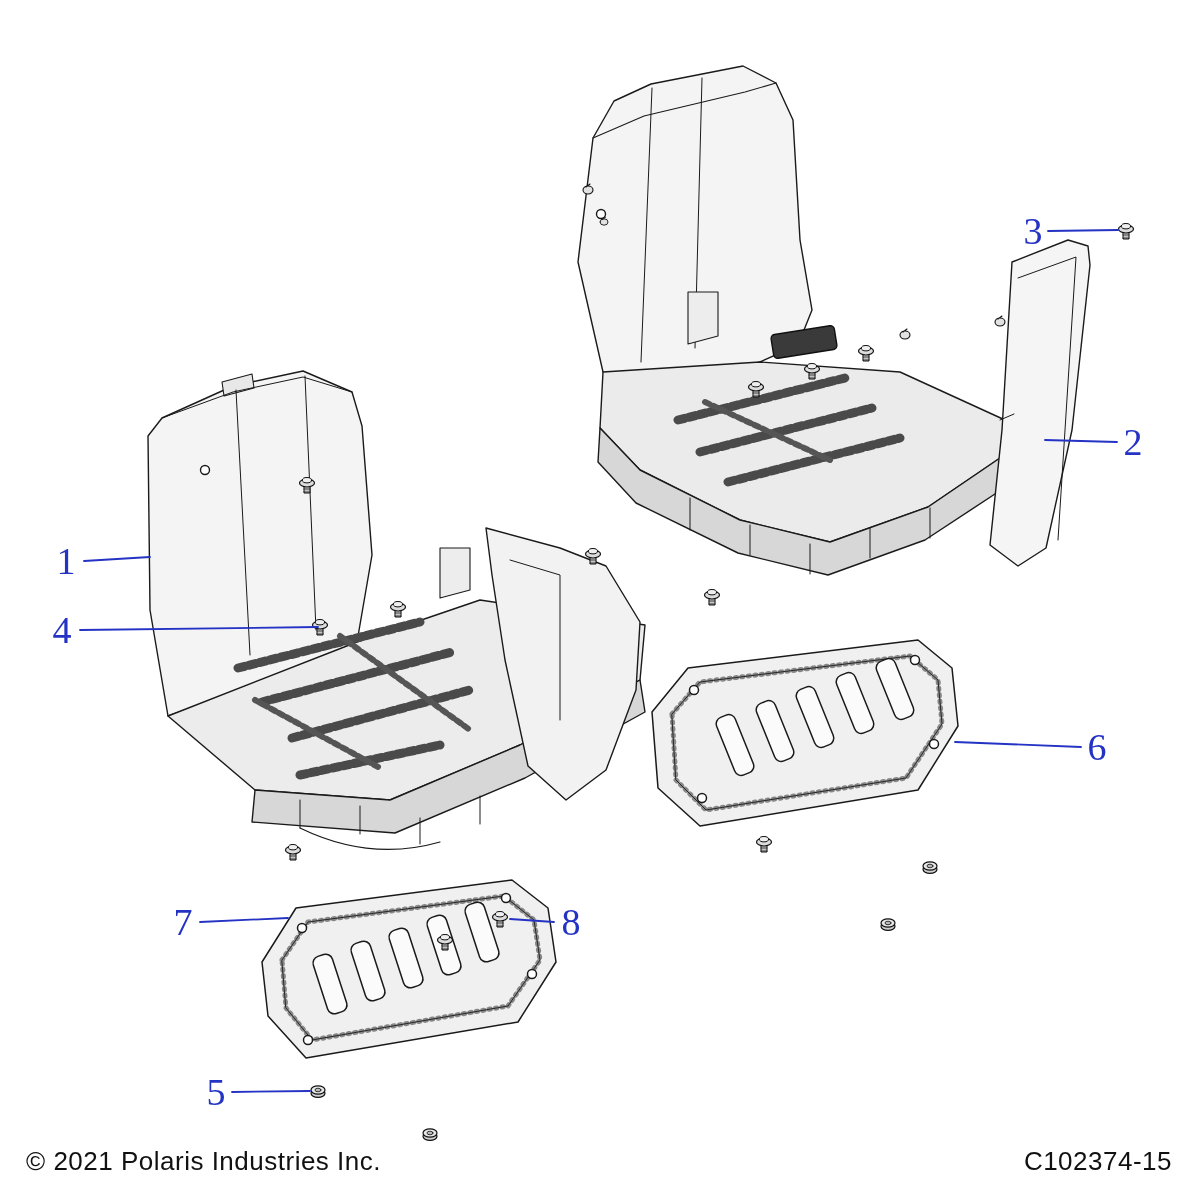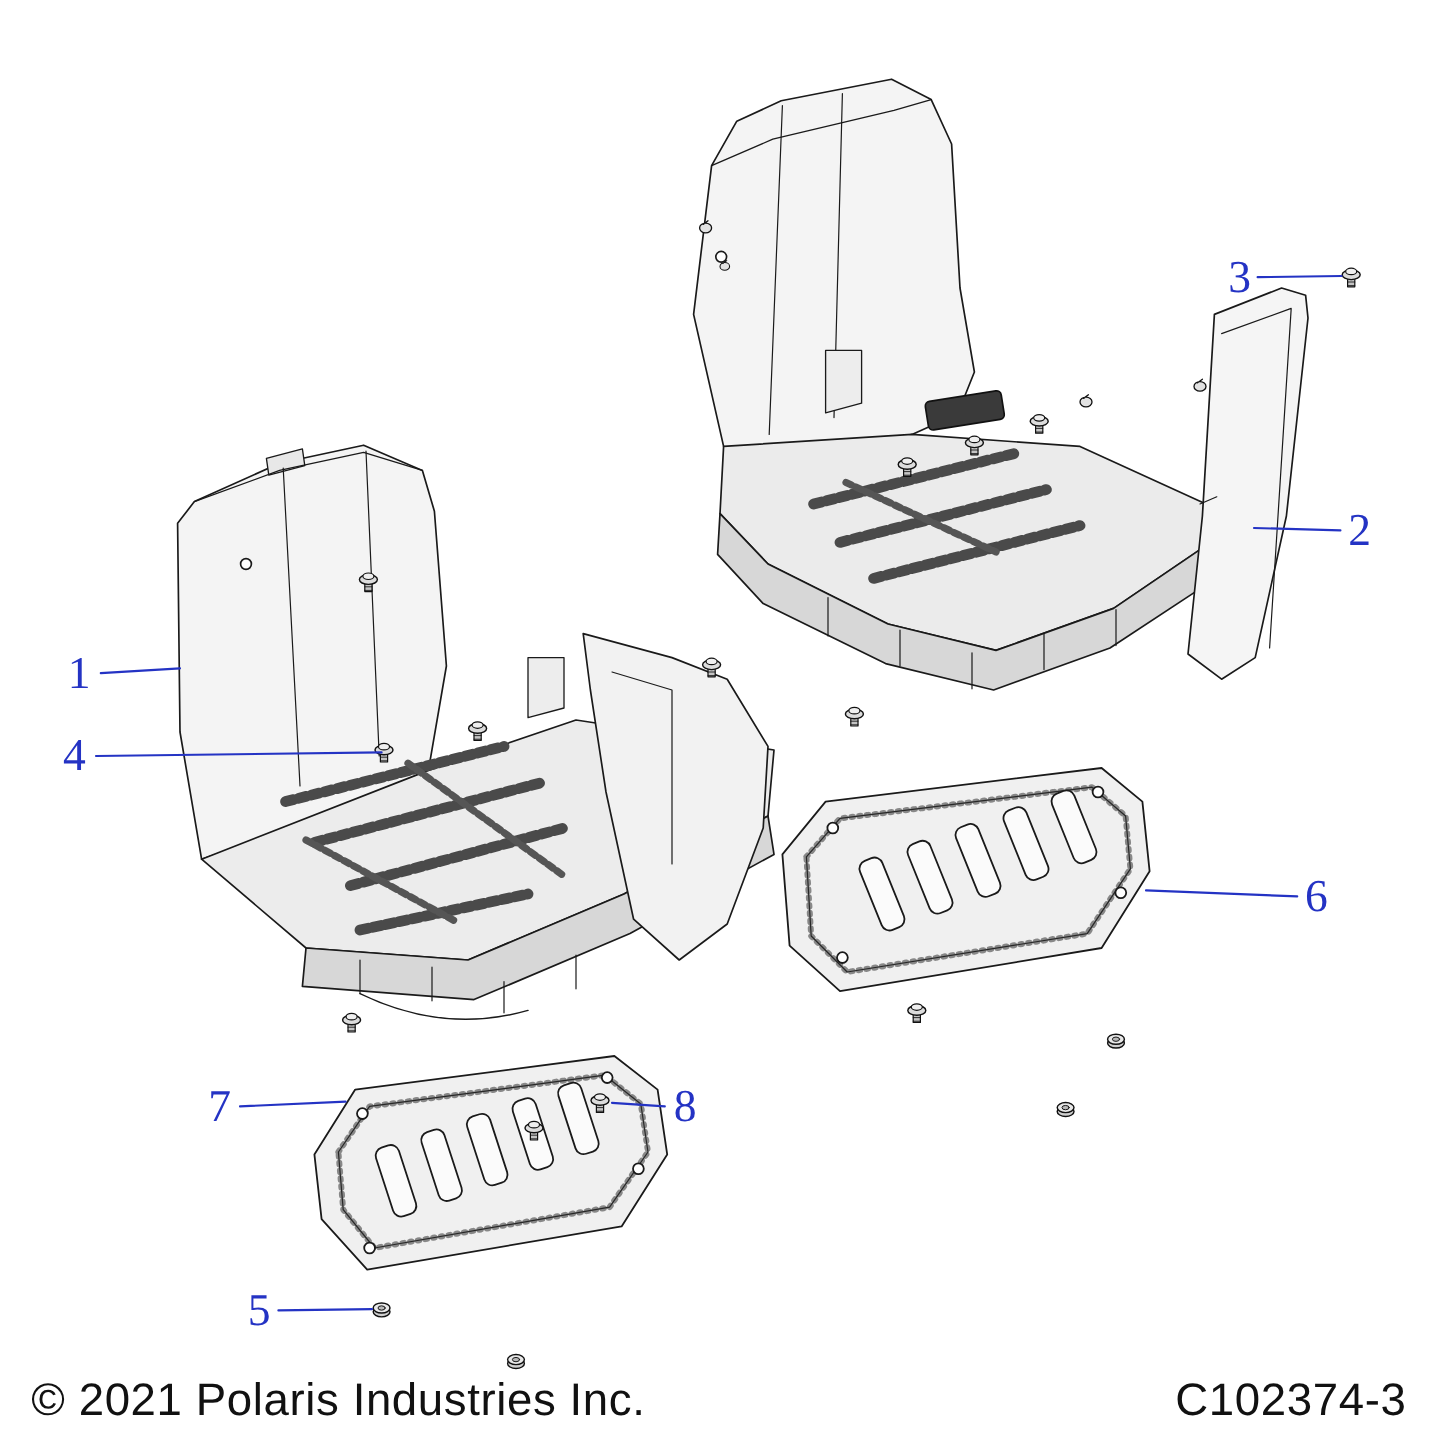--- a/index.html
+++ b/index.html
@@ -17,21 +17,21 @@
     text-align:center;
     font-family:"Liberation Serif", serif;
     font-size:38px;
     line-height:44px;
     color:#2433c4;
     user-select:none;
   }
   .footer-text{
     position:absolute;
     top:1146px;
-    font-size:38px;
+    font-size:26px;
     color:#111;
     letter-spacing:0.5px;
   }
   .footer-left{left:26px;}
   .footer-right{right:28px;}
 </style>
 </head>
 <body>
 
 <div class="stage">
@@ -191,15 +191,15 @@
   <div class="callout" style="left:46px;top:539px;">1</div>
   <div class="callout" style="left:1113px;top:420px;">2</div>
   <div class="callout" style="left:1013px;top:209px;">3</div>
   <div class="callout" style="left:42px;top:608px;">4</div>
   <div class="callout" style="left:196px;top:1070px;">5</div>
   <div class="callout" style="left:1077px;top:725px;">6</div>
   <div class="callout" style="left:163px;top:900px;">7</div>
   <div class="callout" style="left:551px;top:900px;">8</div>
 
   <div class="footer-text footer-left">© 2021 Polaris Industries Inc.</div>
-  <div class="footer-text footer-right">C102374-3</div>
+  <div class="footer-text footer-right">C102374-15</div>
 
 </div>
 
 </body></html>

